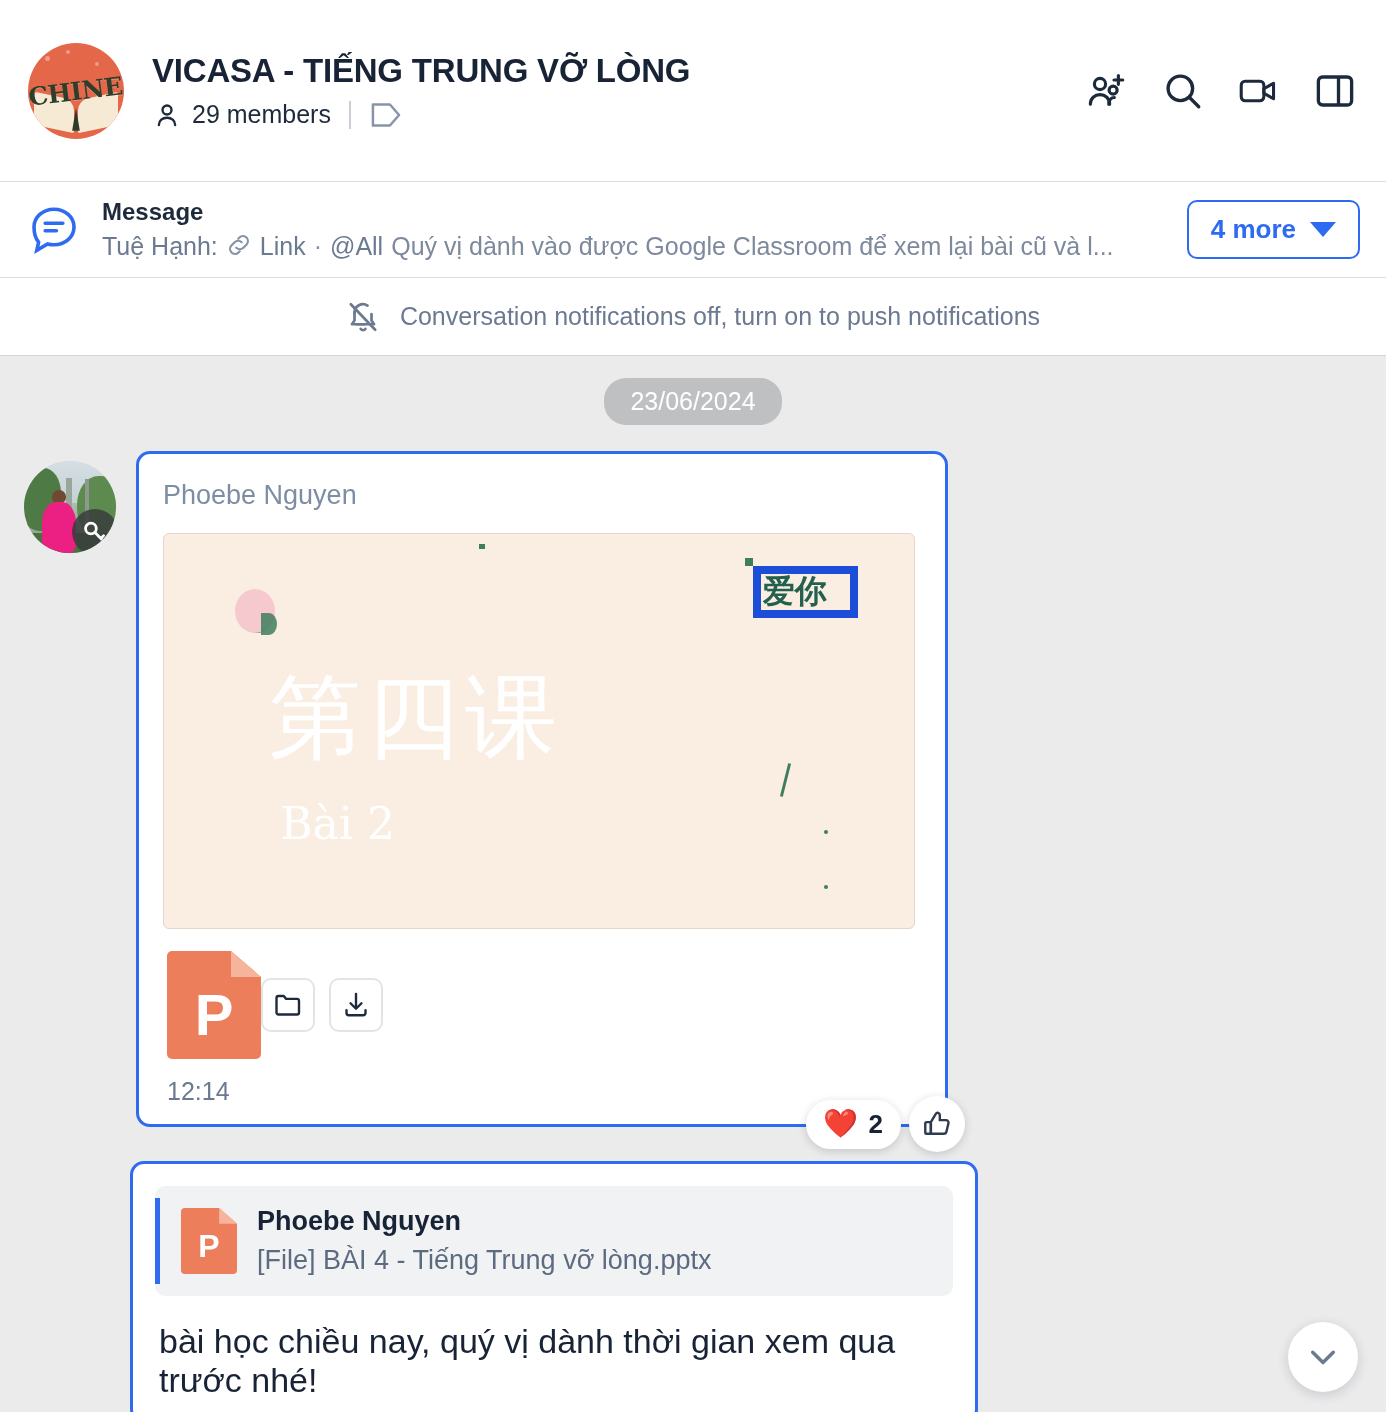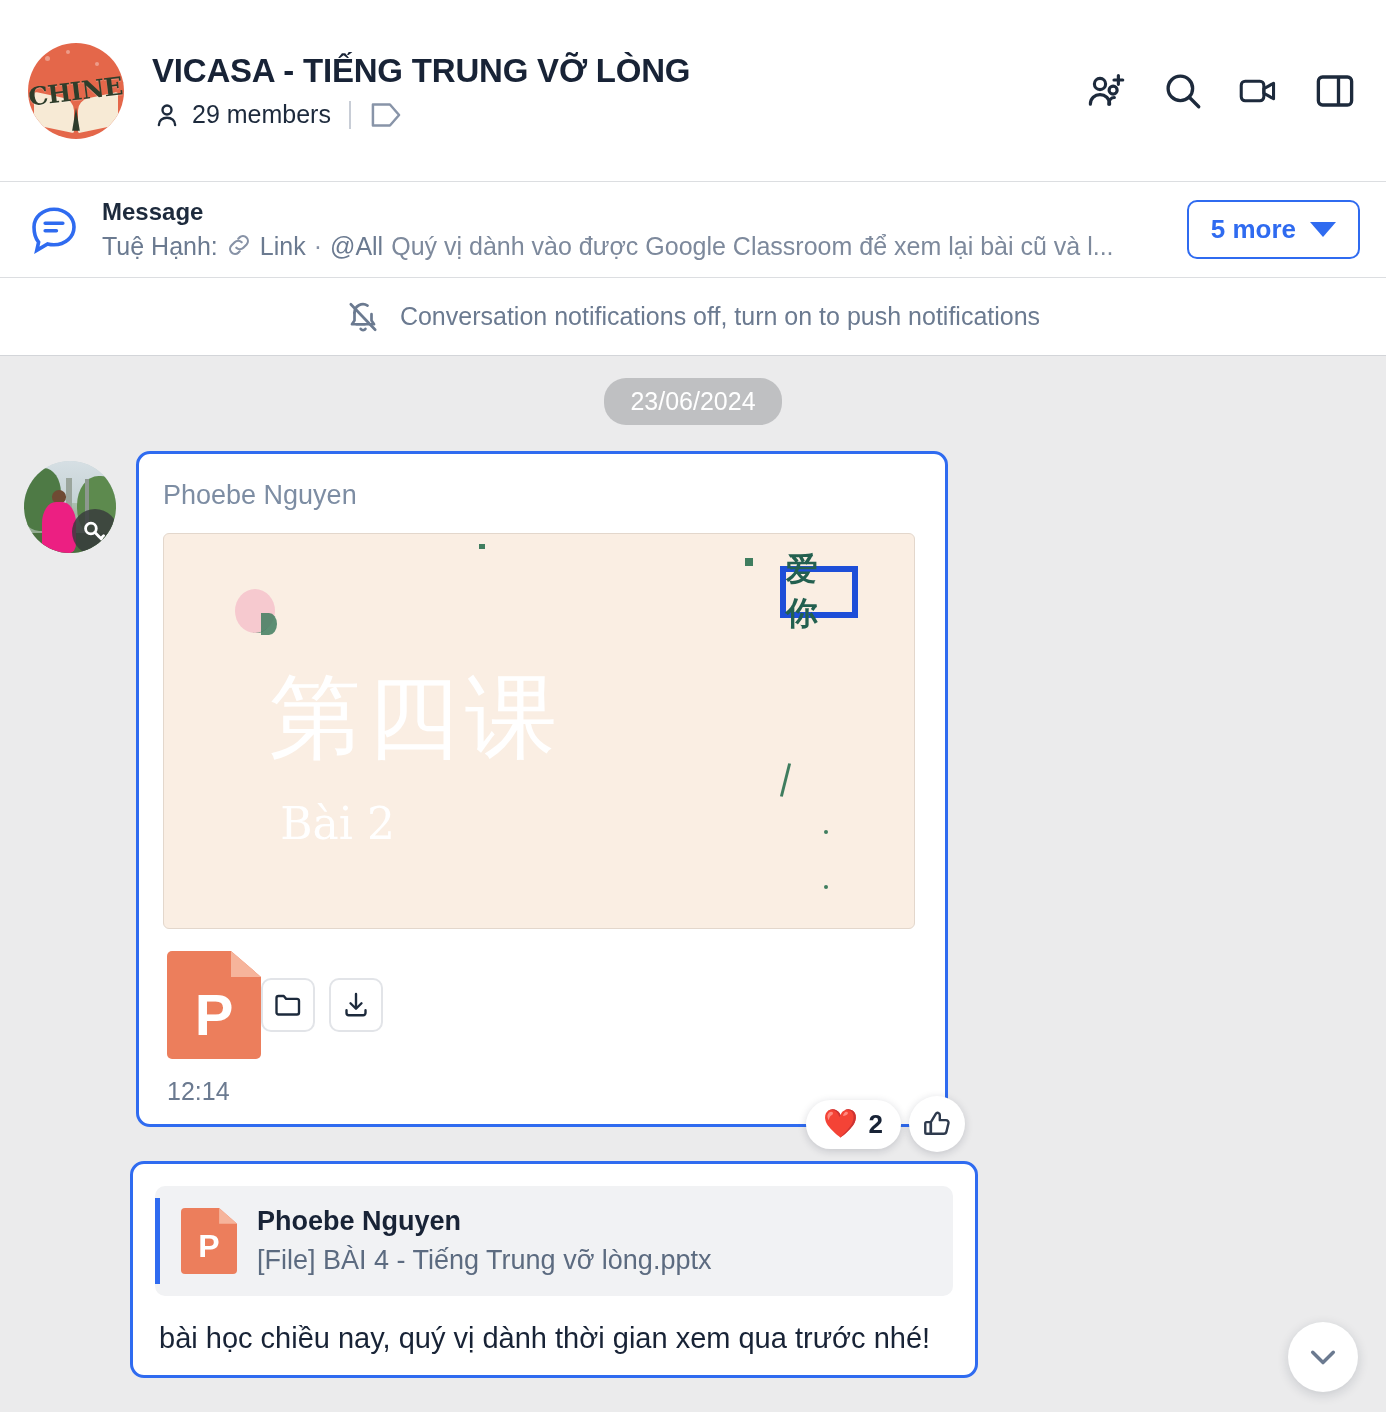--- a/index.html
+++ b/index.html
@@ -165,21 +165,21 @@
     position: absolute; left: 14%; top: 35%; color: #ffffff;
     font-family: "DejaVu Serif", serif; font-size: 92px; letter-spacing: 6px;
     line-height: 1;
   }
   .slide .vn-title {
     position: absolute; left: 15.5%; top: 67%; color: #ffffff;
     font-family: "DejaVu Serif", serif; font-size: 44px;
   }
   .slide .love-box {
     position: absolute; right: 7.5%; top: 8%;
-    width: 78px; height: 52px; border: 6px solid #1d4ed8;
+    width: 105px; height: 52px; border: 8px solid #1d4ed8;
     display: flex; align-items: center; justify-content: flex-end;
     padding-right: 23px;
   }
   .slide .love-box span {
     font-family: "DejaVu Serif", serif; font-size: 32px; color: #236050; font-weight: 700;
   }
   .slide .mk { position: absolute; background: #3f7d5f; }
   .slide .mk-top { left: 42%; top: 2.5%; width: 6px; height: 5px; }
   .slide .mk-box { right: 21.5%; top: 6%; width: 8px; height: 8px; }
   .slide .mk-slash { right: 17%; top: 58%; width: 3px; height: 34px; transform: rotate(14deg); }
@@ -245,21 +245,21 @@
   .quote .q-ppt { margin-left: 26px; width: 56px; height: 66px; flex: 0 0 56px; position: relative; }
   .quote .q-ppt .sheet { position:absolute; inset:0; background:#ec7e5c; border-radius:4px;
     clip-path: polygon(0 0, 68% 0, 100% 24%, 100% 100%, 0 100%); }
   .quote .q-ppt .fold { position:absolute; right:0; top:0; width:32%; height:24%;
     background:#f6b49b; clip-path: polygon(0 0, 100% 100%, 0 100%); }
   .quote .q-ppt .pletter { position:absolute; inset:0; display:flex; align-items:center;
     justify-content:center; color:#fff; font-size:32px; font-weight:700; padding-top:10px; }
   .quote .q-text { margin-left: 20px; min-width: 0; }
   .quote .q-name { font-size: 27px; font-weight: 700; color: #182336; }
   .quote .q-file { margin-top: 8px; font-size: 27px; color: #5c6b80; }
-  .msg-text { margin-top: 26px; font-size: 29px; color: #182336; padding-left: 4px; }
+  .msg-text { margin-top: 26px; font-size: 34px; color: #182336; padding-left: 4px; }
 
   .scroll-btn {
     position: absolute; right: 28px; bottom: 20px;
     width: 70px; height: 70px; border-radius: 50%; background: #fff;
     display: flex; align-items: center; justify-content: center;
     box-shadow: 0 3px 12px rgba(20,30,50,.16); cursor: pointer;
   }
   .scroll-btn svg { width: 38px; height: 38px; color: #6b7a90; }
 </style>
 </head>
@@ -329,21 +329,21 @@
           <path d="M9.5 14.5a4.6 4.6 0 0 0 6.5 0l3-3a4.6 4.6 0 0 0-6.5-6.5l-1.2 1.2"></path>
           <path d="M14.5 9.5a4.6 4.6 0 0 0-6.5 0l-3 3a4.6 4.6 0 0 0 6.5 6.5l1.2-1.2"></path>
         </svg>
         <span class="pin-link">Link</span>
         <span class="pin-dot">·</span>
         <span class="pin-all">@All</span>
         <span class="pin-rest">Quý vị dành vào được Google Classroom để xem lại bài cũ và l...</span>
       </div>
     </div>
     <div class="more-btn">
-      <span>5 more</span>
+      <span>4 more</span>
       <span class="caret-down"></span>
     </div>
   </div>
 
   <div class="notif">
     <svg class="bell-off" viewBox="0 0 24 24" fill="none" stroke="currentColor" stroke-width="1.9" stroke-linecap="round" stroke-linejoin="round">
       <path d="M6 9a6 6 0 0 1 9.2-5.1M18 10v4.5l1.8 2.6H7.4"></path>
       <path d="M6 9v5.5L4.2 17.1h9"></path>
       <path d="M10.4 20.4a2 2 0 0 0 3.3 0"></path>
       <path d="M3.4 3l17.2 18"></path>

